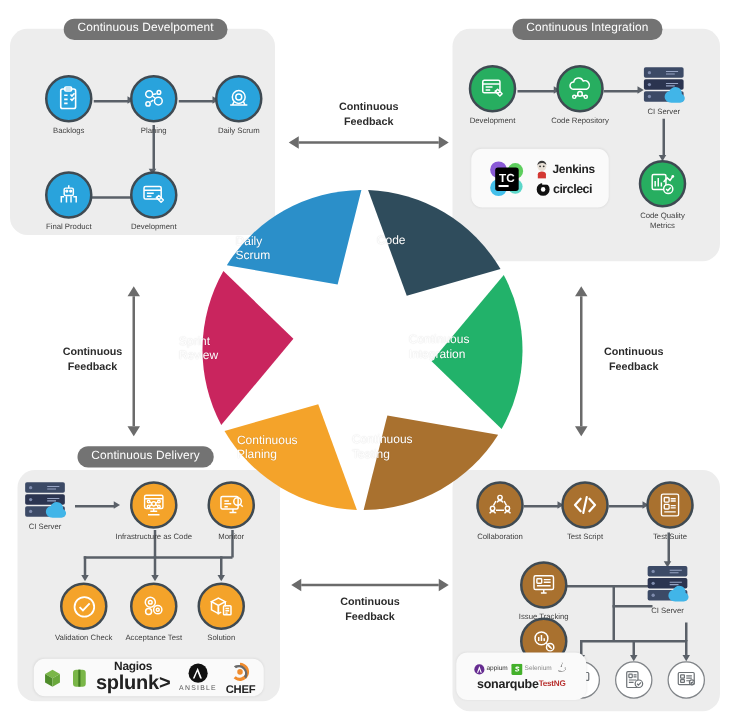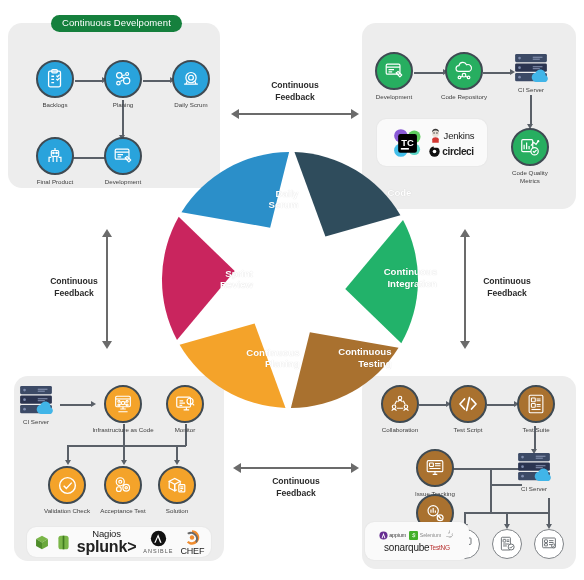--- a/index.html
+++ b/index.html
@@ -2,21 +2,21 @@
 <html><head>
 <meta charset="utf-8">
 <style>
   html,body{margin:0;padding:0;background:#ffffff;}
   body{width:584px;height:580px;overflow:hidden;
        font-family:"Liberation Sans","DejaVu Sans",sans-serif;}
   #stage{position:relative;width:584px;height:580px;background:#fff;}
 
   
   .panel{position:absolute;background:#ededed;border-radius:14px;}
-  .panel-pill{position:absolute;background:#15803d;color:#fff;
+  .panel-pill{position:absolute;background:#737373;color:#fff;
       border-radius:11px;padding:3px 11px 4px;font-size:9.5px;
       white-space:nowrap;letter-spacing:.1px;line-height:1.1;z-index:6;}
 
   
   .node{position:absolute;display:flex;flex-direction:column;
         align-items:center;width:64px;}
   .circ{width:38px;height:38px;border-radius:50%;
         display:flex;align-items:center;justify-content:center;
         box-sizing:border-box;}
   .circ.blue{background:#29a3dc;border:2px solid #3f4a52;}
@@ -40,38 +40,38 @@
   .ahead{position:absolute;width:0;height:0;}
   .ahead.r{border-left:5px solid #5a6068;border-top:3.2px solid transparent;border-bottom:3.2px solid transparent;}
   .ahead.l{border-right:5px solid #5a6068;border-top:3.2px solid transparent;border-bottom:3.2px solid transparent;}
   .ahead.d{border-top:5px solid #5a6068;border-left:3.2px solid transparent;border-right:3.2px solid transparent;}
 
   
   .logostrip{position:absolute;background:#fafafa;border-radius:9px;
       display:flex;align-items:center;justify-content:center;gap:5px;
       box-shadow:0 0 2px rgba(0,0,0,.07);}
   .lg{display:flex;align-items:center;justify-content:center;}
-  .lgtxt{font-size:8px;font-weight:normal;color:#222;letter-spacing:-.2px;}
+  .lgtxt{font-size:8px;font-weight:bold;color:#222;letter-spacing:-.2px;}
 
   
   .fb{position:absolute;}
   .fb .lbl{position:absolute;font-size:8.6px;font-weight:bold;color:#2b2b2b;
            text-align:center;line-height:1.35;white-space:nowrap;}
   .bar-h{position:absolute;height:2.4px;background:#6b6b6b;}
   .bar-v{position:absolute;width:2.4px;background:#6b6b6b;}
   .tri{position:absolute;width:0;height:0;}
   .tri.l{border-right:8px solid #6b6b6b;border-top:5px solid transparent;border-bottom:5px solid transparent;}
   .tri.r{border-left:8px solid #6b6b6b;border-top:5px solid transparent;border-bottom:5px solid transparent;}
   .tri.u{border-bottom:8px solid #6b6b6b;border-left:5px solid transparent;border-right:5px solid transparent;}
   .tri.d{border-top:8px solid #6b6b6b;border-left:5px solid transparent;border-right:5px solid transparent;}
 
   
   #wheel{position:absolute;left:155px;top:145px;width:270px;height:270px;}
-  .wlabel{position:absolute;color:#fff;font-size:9.6px;text-align:right;
-          line-height:1.2;white-space:nowrap;text-shadow:0 0 1px rgba(0,0,0,.18);font-weight:bold;}
+  .wlabel{position:absolute;color:#fff;font-size:9.6px;text-align:left;
+          line-height:1.2;white-space:nowrap;text-shadow:0 0 1px rgba(0,0,0,.18);}
 </style>
 </head>
 <body>
 
 <div id="stage">
 
   <div class="panel" style="left:8px;top:23px;width:212px;height:165px;"></div>
   <div class="panel-pill" style="left:51px;top:15px;">Continuous Develpoment</div>
 
   <div class="conn hline" style="left:75px;top:80px;width:28px;"></div>
@@ -138,20 +138,21 @@
       <svg width="22" height="22" viewBox="0 0 24 24" fill="none" stroke="#fff" stroke-width="1.3">
         <rect x="3.5" y="4.5" width="15" height="11" rx="1.4"></rect>
         <path d="M3.5 7.8h15M6 10.5h6M6 13h4"></path>
         <path d="M14 13.5l3.2 3.2M16.4 12.4l4 4-2 2-4-4z" stroke-linejoin="round"></path>
       </svg>
     </div>
     <div class="nlabel">Development</div>
   </div>
 
   <div class="panel" style="left:362px;top:23px;width:214px;height:186px;"></div>
+  <div class="panel-pill" style="left:410px;top:15px;">Continuous Integration</div>
 
   <div class="conn hline" style="left:414px;top:72px;width:30px;"></div>
   <div class="ahead r" style="left:443px;top:68.5px;"></div>
   <div class="conn hline" style="left:483px;top:72px;width:28px;"></div>
   <div class="ahead r" style="left:510px;top:68.5px;"></div>
   <div class="conn vline" style="left:530px;top:95px;width:1.6px;height:30px;"></div>
   <div class="ahead d" style="left:527px;top:124px;"></div>
 
   <div class="node" style="left:362px;top:52px;">
     <div class="circ green">
@@ -233,20 +234,21 @@
           <circle cx="7" cy="7" r="6.6" fill="#111"></circle>
             <circle cx="7" cy="7" r="2.3" fill="#fff"></circle>
           <rect x="6" y="0" width="7" height="2.2" fill="#fff"></rect>
         </svg>
         <span class="lgtxt" style="font-size:10px;font-weight:bold;letter-spacing:-.4px;">circleci</span>
       </div>
     </div>
   </div>
 
   <div class="panel" style="left:14px;top:376px;width:210px;height:185px;"></div>
+  <div class="panel-pill" style="left:62px;top:357px;">Continuous Delivery</div>
 
   <div class="conn hline" style="left:60px;top:404px;width:32px;"></div>
   <div class="ahead r" style="left:91px;top:400.5px;"></div>
 
   <div class="conn hline" style="left:67px;top:445px;width:119px;"></div>
   <div class="conn vline" style="left:185px;top:424px;height:22px;"></div>
   <div class="conn vline" style="left:123px;top:424px;height:22px;"></div>
   <div class="conn vline" style="left:67px;top:445px;height:16px;"></div>
   <div class="conn vline" style="left:123px;top:445px;height:16px;"></div>
   <div class="conn vline" style="left:176px;top:445px;height:16px;"></div>

